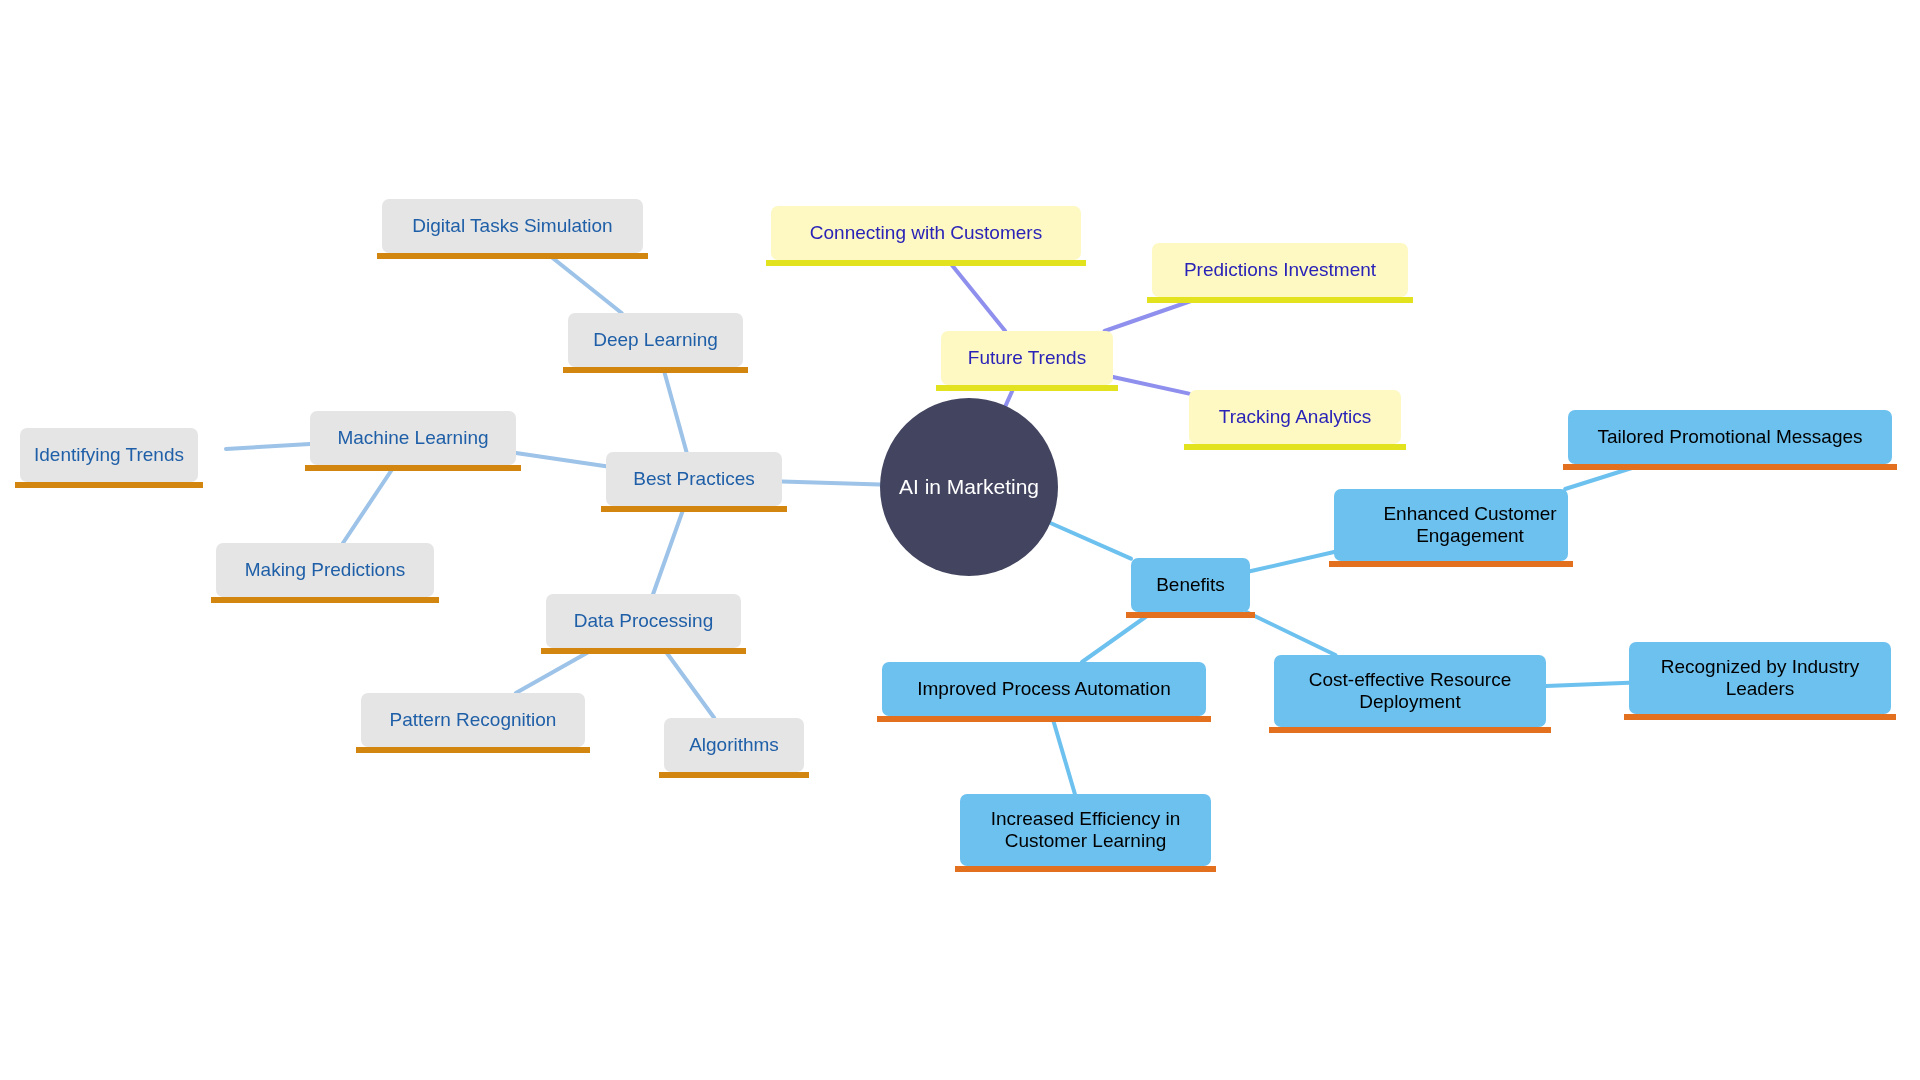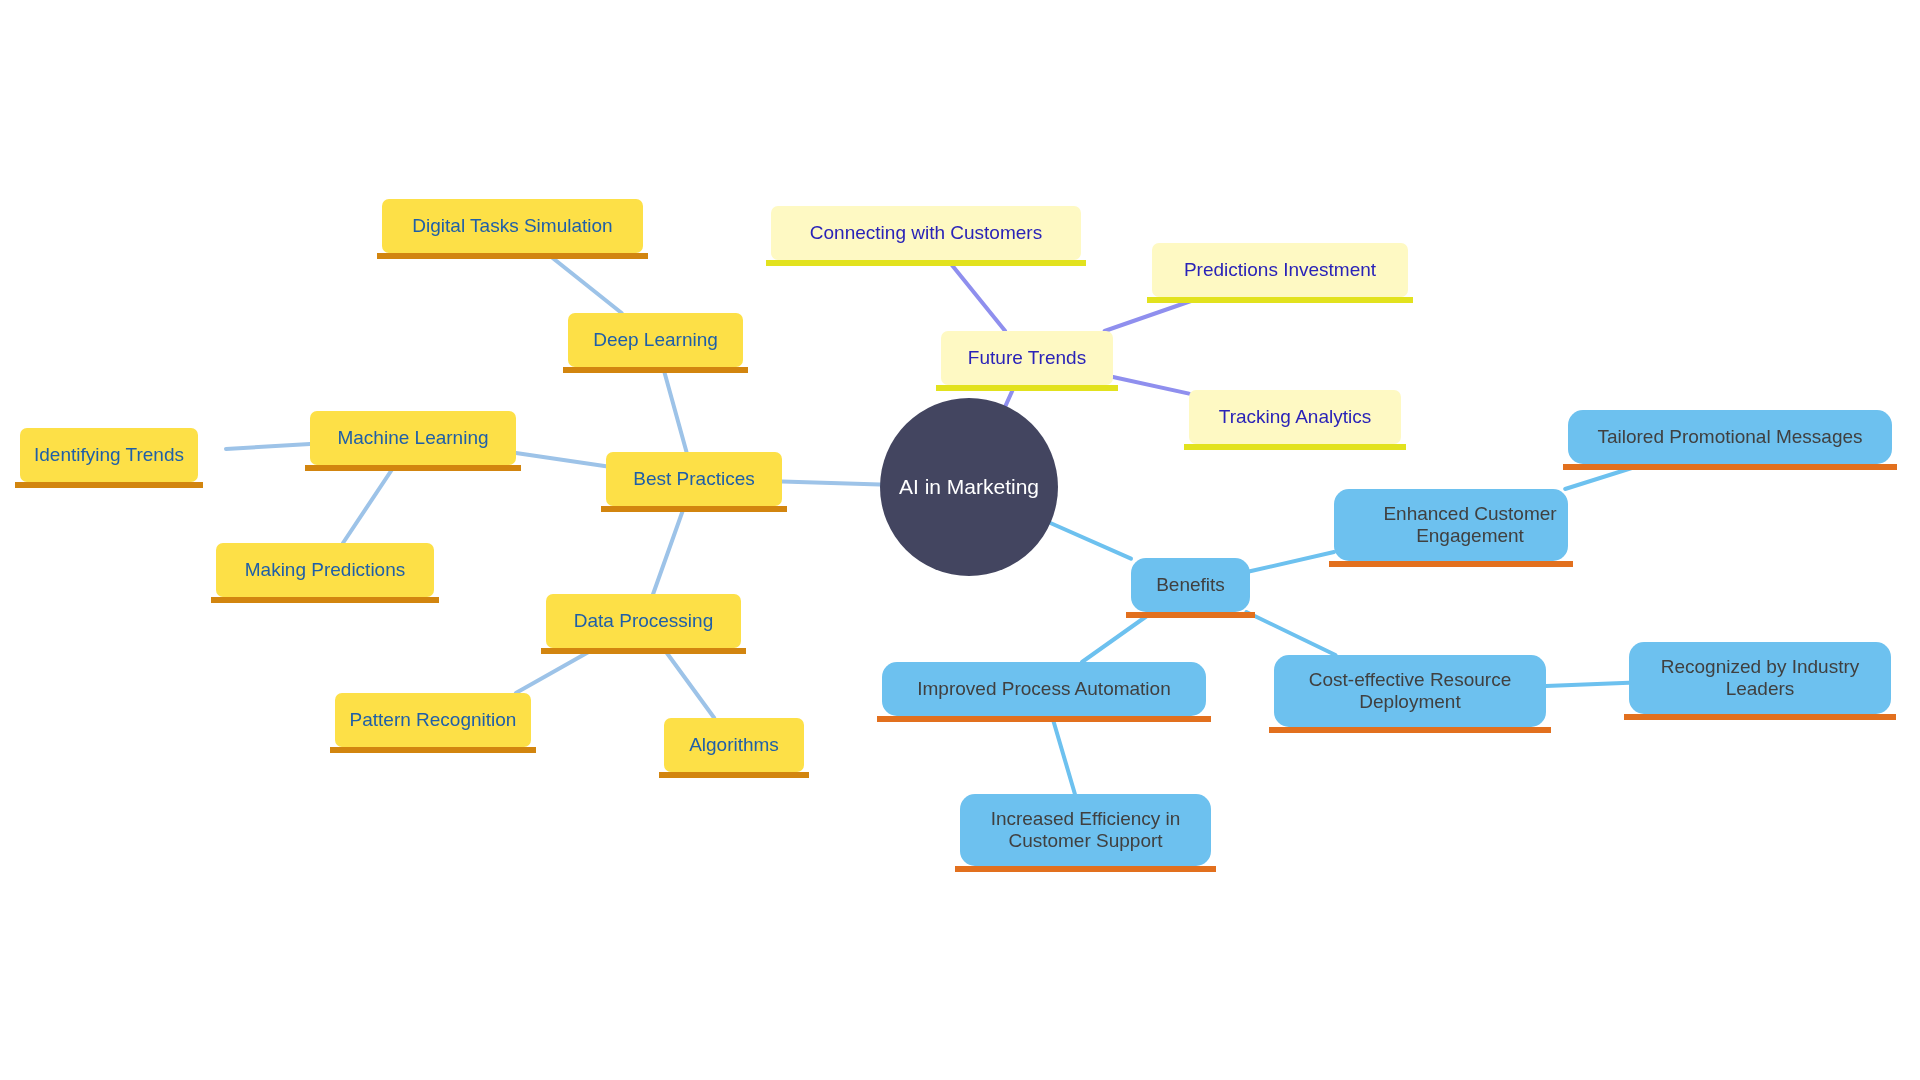--- a/index.html
+++ b/index.html
@@ -38,29 +38,28 @@
   
   .node::after {
     content: "";
     position: absolute;
     left: -5px;
     right: -5px;
     bottom: -6px;
     height: 6px;
   }
   .node.blue-soft {
-    background: #fde047;
+    background: #e5e5e5;
     color: #1f5fa8;
   }
   .node.blue-soft::after { background: #d2850f; }
 
   .node.blue-bright {
     background: #6dc1ef;
-    color: #404040;
-    border-radius: 15px;
+    color: #000000;
   }
   .node.blue-bright::after { background: #e2701e; }
 
   .node.purple {
     background: #fef9c3;
     color: #2a23b8;
   }
   .node.purple::after { background: #e2e21e; }
 
   .node.root {
@@ -99,31 +98,31 @@
     </svg>
   <div id="node-layer">
       <div class="node root" style="left: 880px; top: 398px; width: 178px; height: 178px; font-size: 21px;">AI in Marketing</div>
       <div class="node blue-soft" style="left: 606px; top: 452px; width: 176px; height: 54px; font-size: 19px;">Best Practices</div>
       <div class="node blue-soft" style="left: 310px; top: 411px; width: 206px; height: 54px; font-size: 19px;">Machine Learning</div>
       <div class="node blue-soft" style="left: 20px; top: 428px; width: 178px; height: 54px; font-size: 19px;">Identifying Trends</div>
       <div class="node blue-soft" style="left: 216px; top: 543px; width: 218px; height: 54px; font-size: 19px;">Making Predictions</div>
       <div class="node blue-soft" style="left: 568px; top: 313px; width: 175px; height: 54px; font-size: 19px;">Deep Learning</div>
       <div class="node blue-soft" style="left: 382px; top: 199px; width: 261px; height: 54px; font-size: 19px;">Digital Tasks Simulation</div>
       <div class="node blue-soft" style="left: 546px; top: 594px; width: 195px; height: 54px; font-size: 19px;">Data Processing</div>
-      <div class="node blue-soft" style="left: 335px; top: 693px; width: 196px; height: 54px; font-size: 19px;">Pattern Recognition</div>
+      <div class="node blue-soft" style="left: 361px; top: 693px; width: 224px; height: 54px; font-size: 19px;">Pattern Recognition</div>
       <div class="node blue-soft" style="left: 664px; top: 718px; width: 140px; height: 54px; font-size: 19px;">Algorithms</div>
       <div class="node purple" style="left: 941px; top: 331px; width: 172px; height: 54px; font-size: 19px;">Future Trends</div>
       <div class="node purple" style="left: 771px; top: 206px; width: 310px; height: 54px; font-size: 19px;">Connecting with Customers</div>
       <div class="node purple" style="left: 1152px; top: 243px; width: 256px; height: 54px; font-size: 19px;">Predictions Investment</div>
       <div class="node purple" style="left: 1189px; top: 390px; width: 212px; height: 54px; font-size: 19px;">Tracking Analytics</div>
       <div class="node blue-bright" style="left: 1131px; top: 558px; width: 119px; height: 54px; font-size: 19px;">Benefits</div>
       <div class="node blue-bright" style="left: 1334px; top: 489px; width: 234px; height: 72px; font-size: 19px; padding-left: 48px;">Enhanced Customer
 Engagement</div>
       <div class="node blue-bright" style="left: 1568px; top: 410px; width: 324px; height: 54px; font-size: 19px;">Tailored Promotional Messages</div>
       <div class="node blue-bright" style="left: 882px; top: 662px; width: 324px; height: 54px; font-size: 19px;">Improved Process Automation</div>
       <div class="node blue-bright" style="left: 960px; top: 794px; width: 251px; height: 72px; font-size: 19px;">Increased Efficiency in
-Customer Support</div>
+Customer Learning</div>
       <div class="node blue-bright" style="left: 1274px; top: 655px; width: 272px; height: 72px; font-size: 19px;">Cost-effective Resource
 Deployment</div>
       <div class="node blue-bright" style="left: 1629px; top: 642px; width: 262px; height: 72px; font-size: 19px;">Recognized by Industry
 Leaders</div>
     </div>
 </div>
 
 </body></html>

